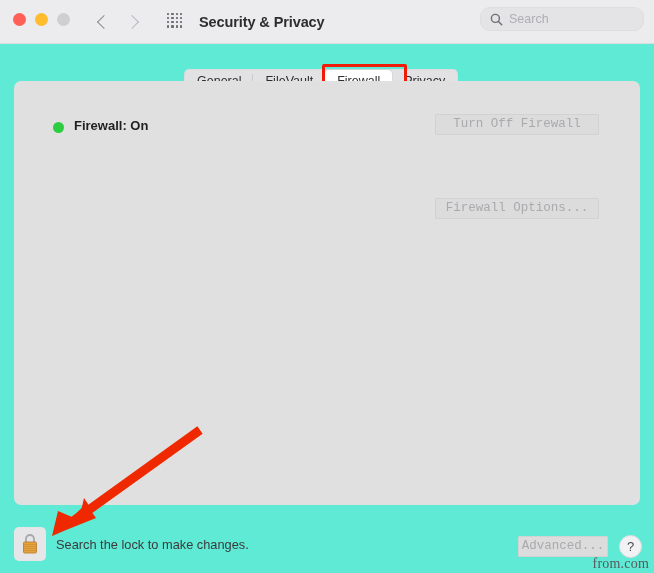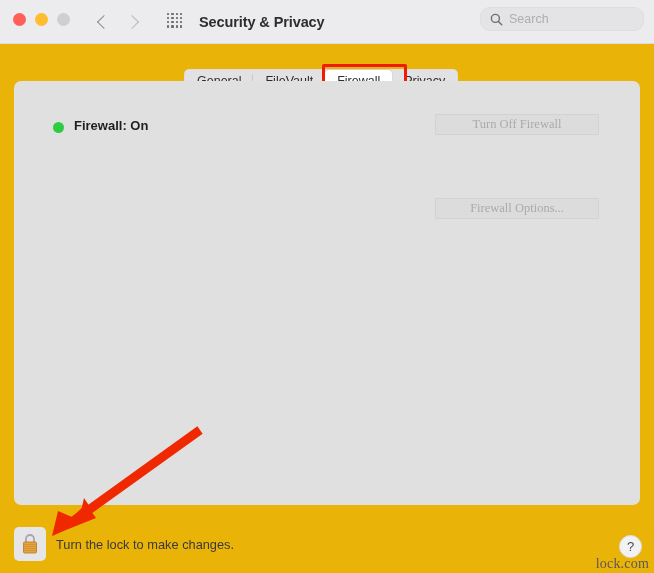--- a/index.html
+++ b/index.html
@@ -12,21 +12,21 @@
     font-family: "Liberation Sans", sans-serif;
     background: #ebebed;
     overflow: hidden;
     -webkit-font-smoothing: antialiased;
   }
 
   #window {
     position: relative;
     width: 654px;
     height: 573px;
-    background: #eab308;
+    background: #5eead4;
     overflow: hidden;
   }
 
   
   #titlebar {
     position: absolute;
     left: 0; top: 0;
     width: 654px;
     height: 44px;
     background: #ececee;
@@ -231,21 +231,21 @@
     line-height: 1.45;
     color: #38383a;
   }
 
   .macbtn {
     position: absolute;
     background: #dcdcdd;
     border: 1px solid #d2d2d4;
     border-radius: 1px;
     box-sizing: border-box;
-    font-family: Liberation Serif, serif;
+    font-family: Liberation Mono, monospace;
     font-size: 12.5px;
     color: #aaaaae;
     text-align: center;
     cursor: default;
     padding: 0;
   }
   #btn-turnoff {
     left: 421px;
     top: 33px;
     width: 164px;
@@ -412,27 +412,28 @@
         <path d="M6 10 V7 a4 4 0 0 1 8 0 V10" fill="none" stroke="#a7a7ac" stroke-width="1.8"></path>
         <rect x="3.5" y="10" width="13" height="11" rx="1.2" fill="#e8a33d" stroke="#b9802c" stroke-width="0.9"></rect>
         <g stroke="#c98f32" stroke-width="0.8">
           <line x1="4.2" y1="12.6" x2="15.8" y2="12.6"></line>
           <line x1="4.2" y1="14.6" x2="15.8" y2="14.6"></line>
           <line x1="4.2" y1="16.6" x2="15.8" y2="16.6"></line>
           <line x1="4.2" y1="18.6" x2="15.8" y2="18.6"></line>
         </g>
       </svg>
     </div>
-    <div id="lock-caption">Turn the lock to make changes.</div>
+    <div id="lock-caption">Search the lock to make changes.</div>
   </div>
 
+  <button class="macbtn" id="btn-advanced">Advanced...</button>
 
   <div id="help-button">?</div>
 
-  <div id="watermark">lock.com</div>
+  <div id="watermark">from.com</div>
 
   <svg id="arrow-layer">
     <g>
       <line x1="200" y1="430" x2="72" y2="522" stroke="#f02800" stroke-width="9" stroke-linecap="butt"></line>
       <polygon points="52,536 92,510 84,498 79,520 58,511" fill="#f02800"></polygon>
       <polygon points="52,536 86,504 96,518 66,530" fill="#f02800"></polygon>
     </g>
   </svg>
 
 </div>

